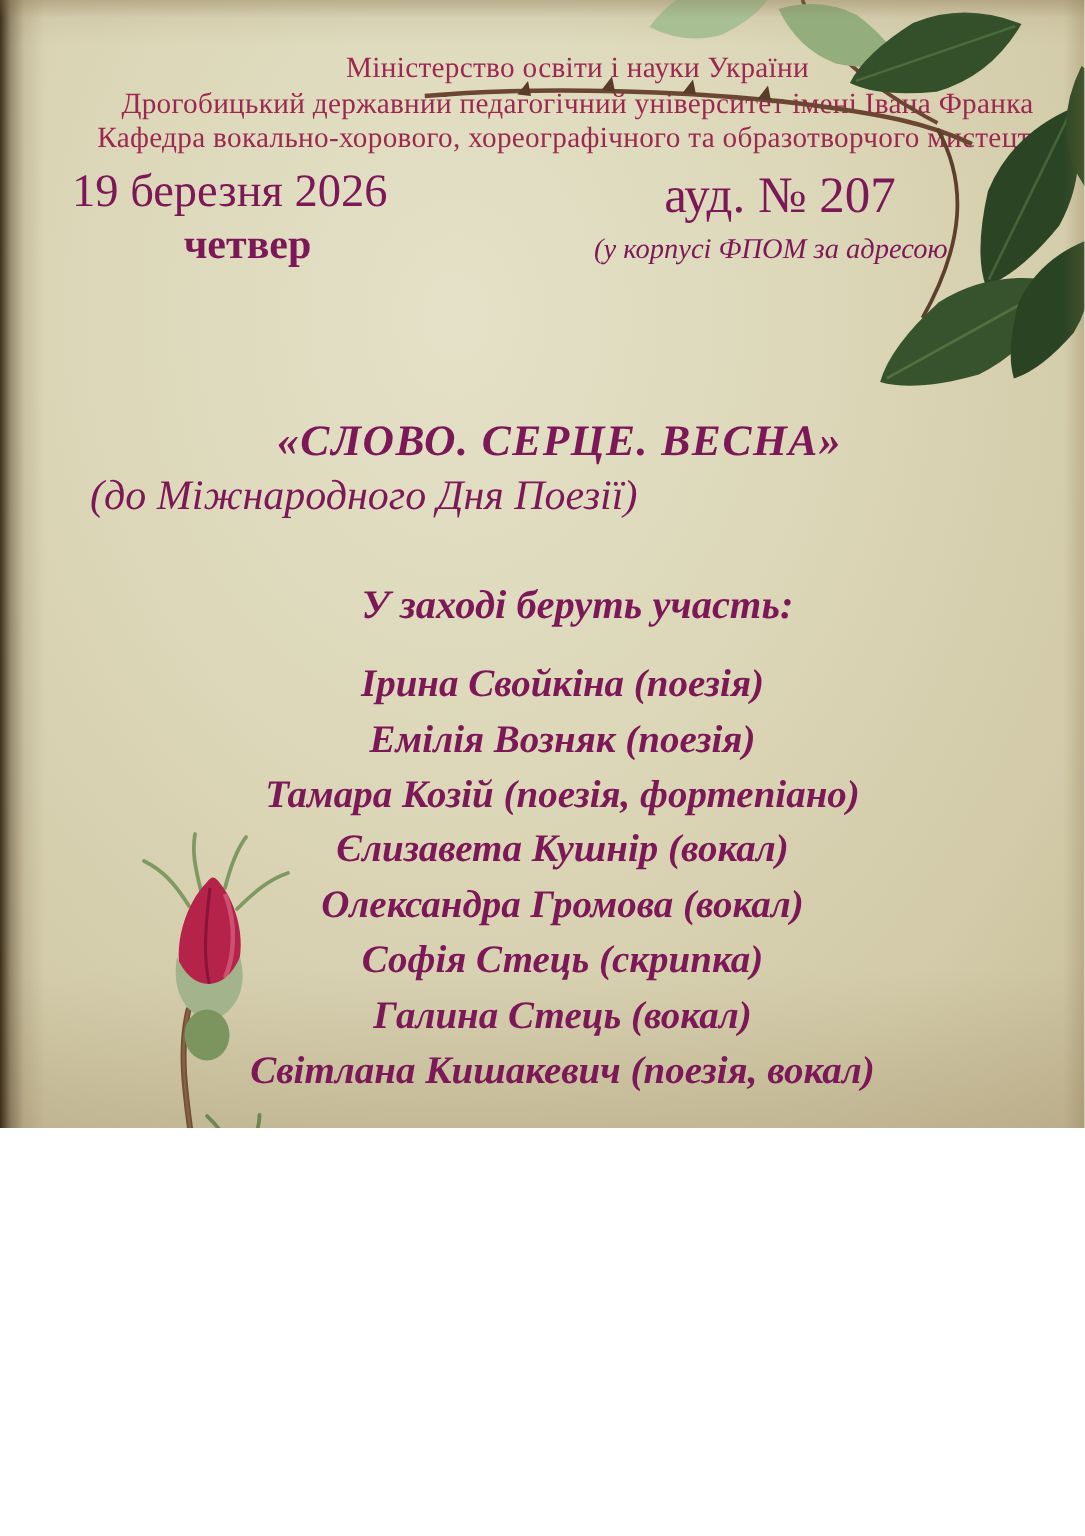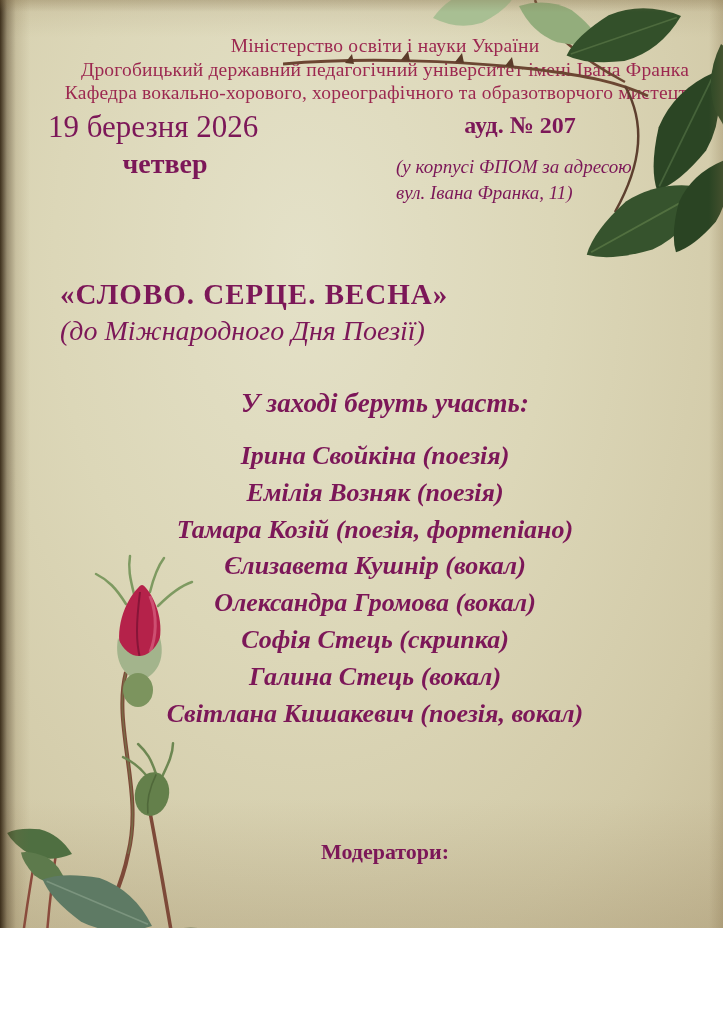--- a/index.html
+++ b/index.html
@@ -1,18 +1,18 @@
 <!DOCTYPE html>
 <html><head>
 <meta charset="utf-8">
 <style>
   html,body{margin:0;padding:0;}
   .poster{
     position:relative;
-    width:723px;height:928px;
+    width:723px;height:752px;
     overflow:hidden;
     font-family:"Liberation Serif", serif;
     background:
       linear-gradient(180deg, rgba(150,128,88,.18) 0%, rgba(150,128,88,0) 4%, rgba(150,128,88,0) 86%, rgba(140,118,80,.22) 100%),
       radial-gradient(ellipse at 42% 28%, #e4e1c8 0%, #dcd7b8 42%, #d2caa8 78%, #c8bd9a 100%);
   }
   .edge-left{
     position:absolute;left:0;top:0;bottom:0;width:30px;z-index:6;pointer-events:none;
     background:linear-gradient(90deg, rgba(48,34,16,.92) 0px, rgba(70,52,28,.45) 7px, rgba(120,100,64,.18) 16px, rgba(120,100,64,0) 30px);
   }
@@ -24,24 +24,24 @@
     position:absolute;left:0;top:0;right:0;height:12px;z-index:6;pointer-events:none;
     background:linear-gradient(180deg, rgba(130,110,72,.30) 0px, rgba(130,110,72,0) 12px);
   }
   .txt{position:absolute;color:#7c1758;}
   .header-block{
     top:34px;left:60px;width:650px;text-align:center;
     color:#9c2850;font-size:19.5px;line-height:23.5px;letter-spacing:.2px;
   }
   .date{top:110px;left:48px;width:234px;font-size:31px;font-weight:normal;line-height:34px;}
   .weekday{top:148px;left:48px;width:234px;text-align:center;font-size:28px;font-weight:bold;}
-  .room{top:112px;left:395px;width:250px;text-align:center;font-size:24px;font-weight:bold;}
+  .room{top:112px;left:395px;width:250px;text-align:center;font-size:34px;font-weight:normal;}
   .loc1{top:156px;left:396px;width:260px;font-size:19px;font-style:italic;}
   .loc2{top:182px;left:396px;width:260px;font-size:19px;font-style:italic;}
-  .title-main{top:278px;left:60px;width:650px;text-align:left;font-size:29px;font-weight:bold;letter-spacing:1px;}
+  .title-main{top:278px;left:48px;width:650px;text-align:center;font-size:29px;font-weight:bold;font-style:italic;letter-spacing:1px;}
   .title-sub{top:315px;left:60px;width:650px;text-align:left;font-size:28px;font-weight:normal;font-style:italic;}
   .part-head{top:388px;left:60px;width:650px;text-align:center;font-size:27px;font-weight:bold;font-style:italic;}
   .part-list{top:438px;left:35px;width:680px;text-align:center;font-size:26px;font-weight:bold;font-style:italic;line-height:36.8px;}
   .mod-block{top:834px;left:60px;width:650px;text-align:center;font-size:22px;font-weight:bold;line-height:35px;}
   .footer-line{top:960px;left:80px;width:650px;text-align:center;font-size:26px;font-weight:bold;font-style:italic;}
   .deco{position:absolute;pointer-events:none;}
   .deco-tr{top:0;right:0;z-index:5;}
   .deco-bl{left:0;top:554px;z-index:4;}
 </style>
 </head>
@@ -135,21 +135,20 @@
   <div class="txt header-block">
     <div>Міністерство освіти і науки України</div>
     <div>Дрогобицький державний педагогічний університет імені Івана Франка</div>
     <div>Кафедра вокально-хорового, хореографічного та образотворчого мистецтва</div>
   </div>
 
   <div class="txt date">19 березня 2026</div>
   <div class="txt weekday">четвер</div>
   <div class="txt room">ауд. № 207</div>
   <div class="txt loc1">(у корпусі ФПОМ за адресою</div>
-  <div class="txt loc2">вул. Івана Франка, 11)</div>
 
   <div class="txt title-main">«СЛОВО. СЕРЦЕ. ВЕСНА»</div>
   <div class="txt title-sub">(до Міжнародного Дня Поезії)</div>
 
   <div class="txt part-head">У заході беруть участь:</div>
   <div class="txt part-list">
     <div>Ірина Свойкіна (поезія)</div>
     <div>Емілія Возняк (поезія)</div>
     <div>Тамара Козій (поезія, фортепіано)</div>
     <div>Єлизавета Кушнір (вокал)</div>

